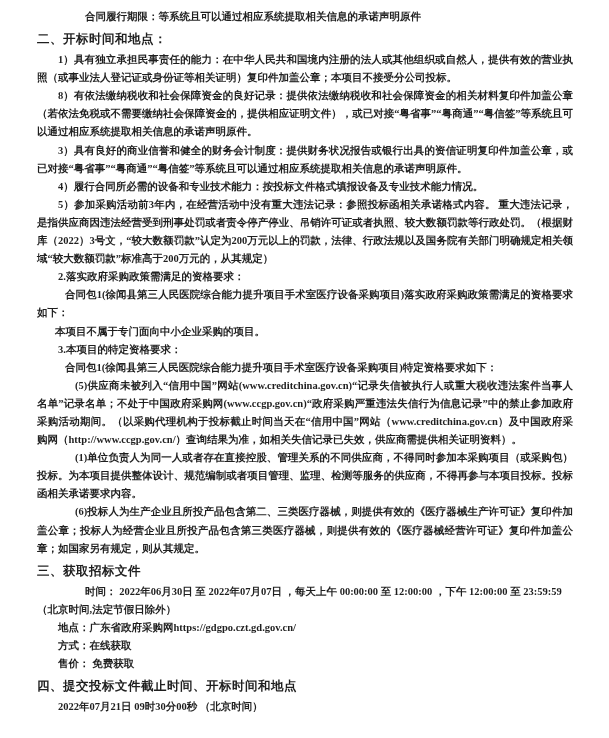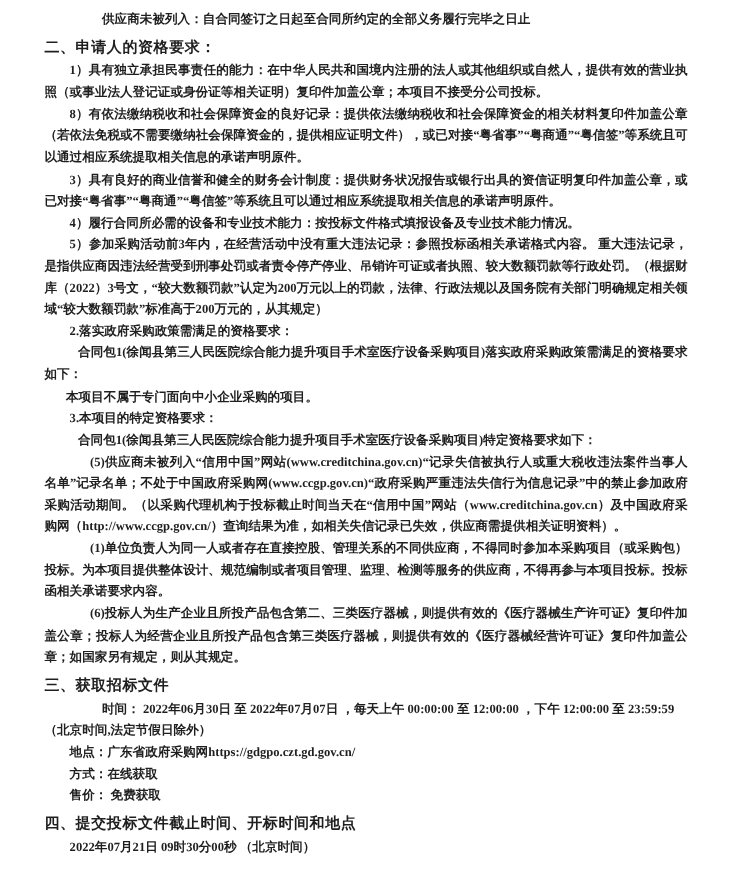--- a/index.html
+++ b/index.html
@@ -44,23 +44,23 @@
   
   .p-time   { margin-left: -28px; text-indent: 48px; }
   
   .p-timenote { margin-left: -28px; text-indent: 0; }
 </style>
 </head>
 <body>
 
 <div class="page">
 
-  <p class="p-intro">供应商未被列入：自合同签订之日起至合同所约定的全部义务履行完毕之日止</p>
+  <p class="p-intro">合同履行期限：等系统且可以通过相应系统提取相关信息的承诺声明原件</p>
 
-  <h2>二、申请人的资格要求：</h2>
+  <h2>二、开标时间和地点：</h2>
 
   <p class="p-ind">1）具有独立承担民事责任的能力：在中华人民共和国境内注册的法人或其他组织或自然人，提供有效的营业执照（或事业法人登记证或身份证等相关证明）复印件加盖公章；本项目不接受分公司投标。</p>
   <p class="p-ind">8）有依法缴纳税收和社会保障资金的良好记录：提供依法缴纳税收和社会保障资金的相关材料复印件加盖公章（若依法免税或不需要缴纳社会保障资金的，提供相应证明文件），或已对接“粤省事”“粤商通”“粤信签”等系统且可以通过相应系统提取相关信息的承诺声明原件。</p>
   <p class="p-ind">3）具有良好的商业信誉和健全的财务会计制度：提供财务状况报告或银行出具的资信证明复印件加盖公章，或已对接“粤省事”“粤商通”“粤信签”等系统且可以通过相应系统提取相关信息的承诺声明原件。</p>
   <p class="p-ind">4）履行合同所必需的设备和专业技术能力：按投标文件格式填报设备及专业技术能力情况。</p>
   <p class="p-ind">5）参加采购活动前3年内，在经营活动中没有重大违法记录：参照投标函相关承诺格式内容。 重大违法记录，是指供应商因违法经营受到刑事处罚或者责令停产停业、吊销许可证或者执照、较大数额罚款等行政处罚。（根据财库（2022）3号文，“较大数额罚款”认定为200万元以上的罚款，法律、行政法规以及国务院有关部门明确规定相关领域“较大数额罚款”标准高于200万元的，从其规定）</p>
   <p class="p-ind">2.落实政府采购政策需满足的资格要求：</p>
   <p class="p-pkg">合同包1(徐闻县第三人民医院综合能力提升项目手术室医疗设备采购项目)落实政府采购政策需满足的资格要求如下：</p>
   <p class="p-note">本项目不属于专门面向中小企业采购的项目。</p>
   <p class="p-ind">3.本项目的特定资格要求：</p>

